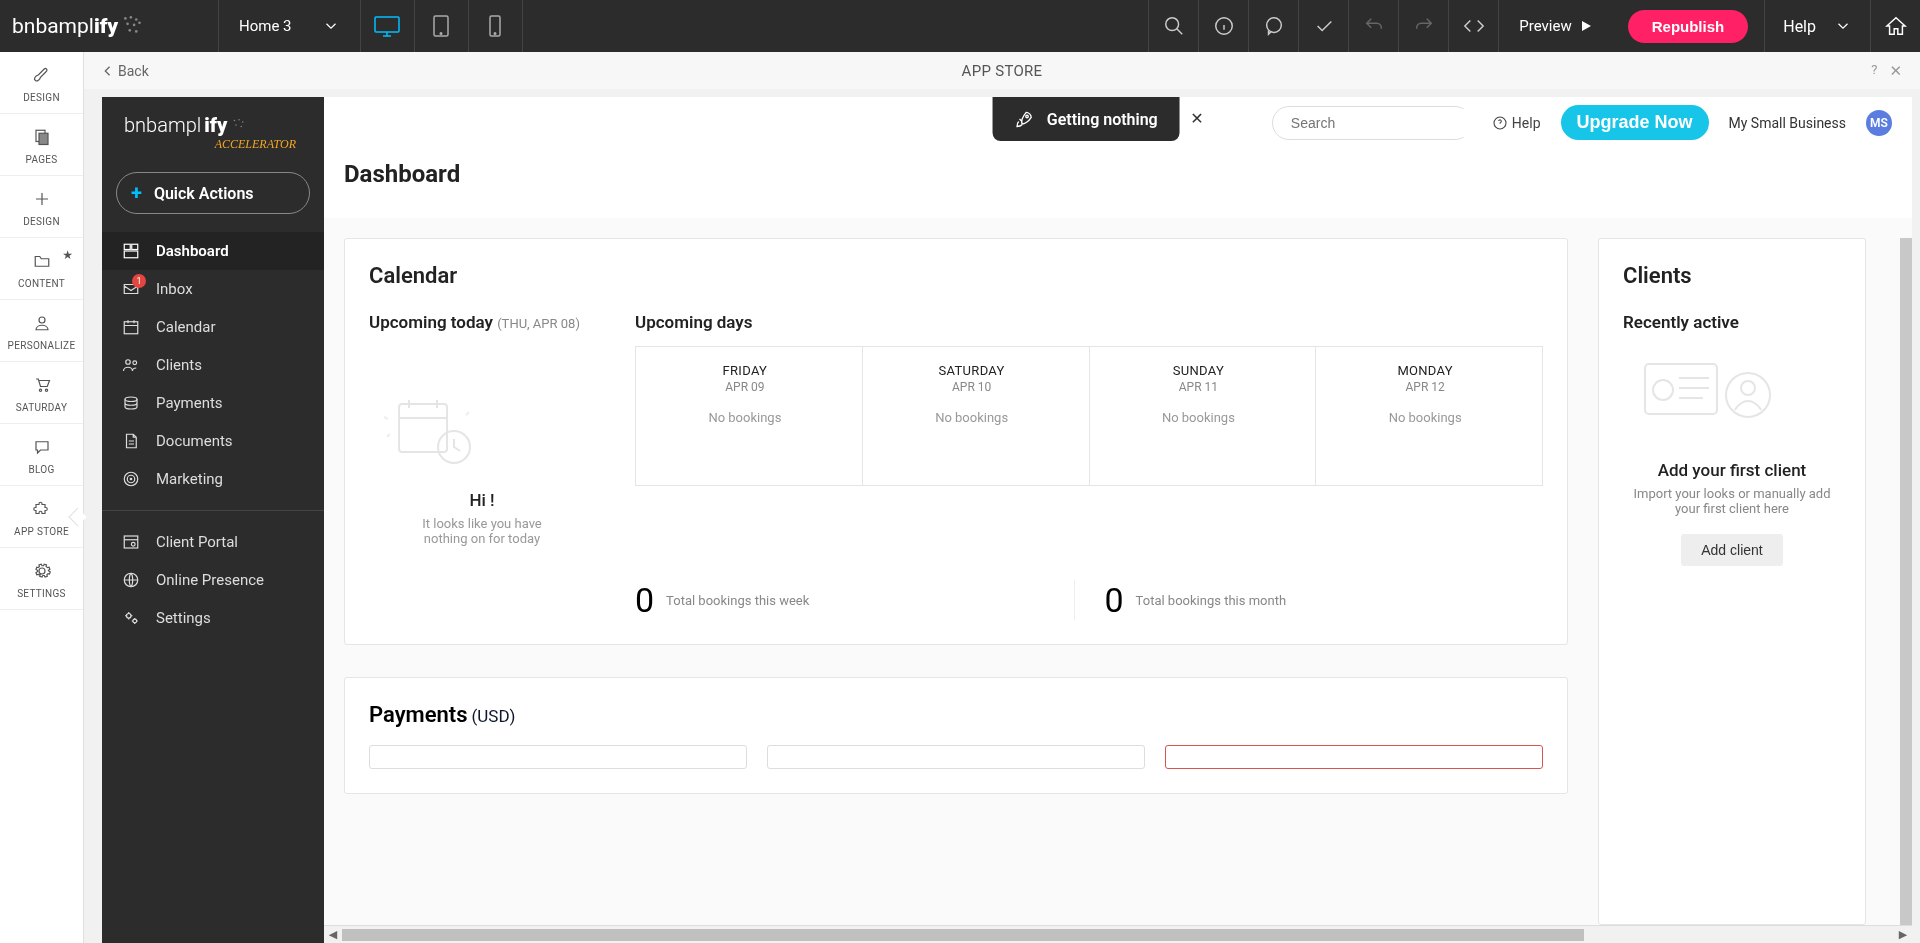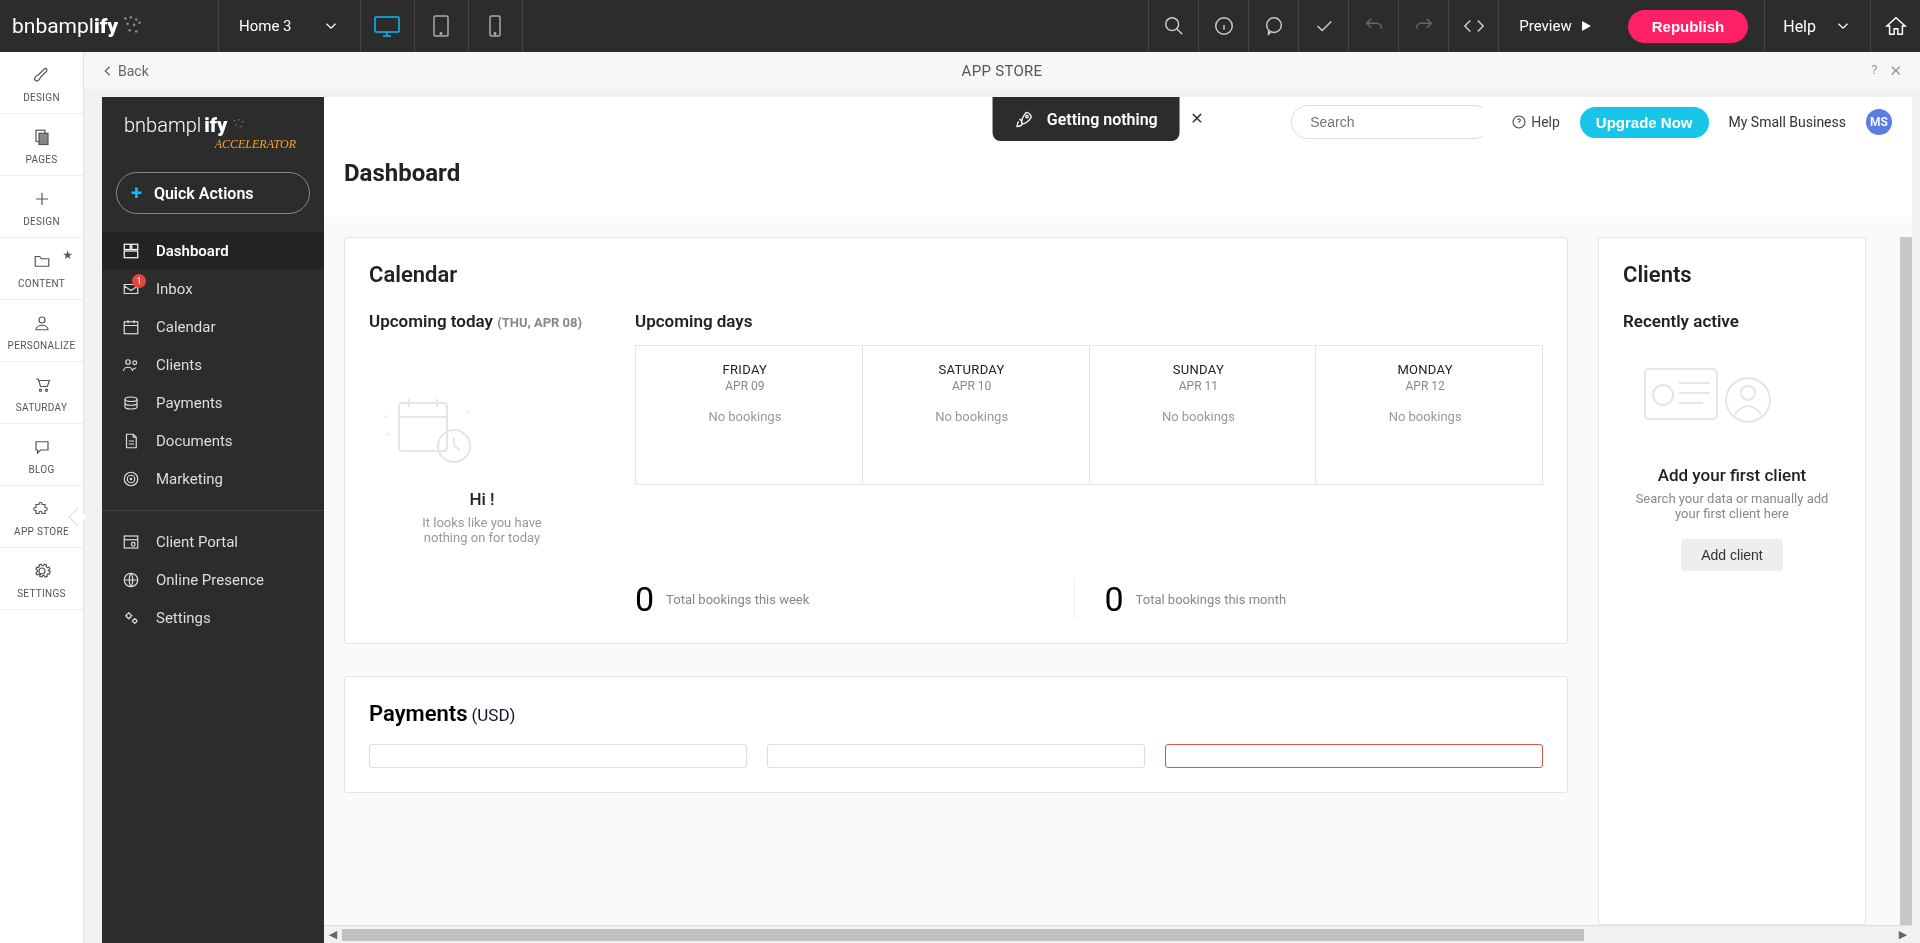--- a/index.html
+++ b/index.html
@@ -55,35 +55,35 @@
 .app-divider { height: 1px; background: #444; margin: 12px 0; }
 .badge-1 { position: absolute; top: -6px; right: -4px; background: #e2463f; color: #fff; font-size: 9px; width: 14px; height: 14px; border-radius: 50%; display:flex; align-items:center; justify-content:center;}
 
 .app-main { flex: 1; background: #fff; display: flex; flex-direction: column; overflow: hidden;}
 .app-topbar { display: flex; align-items: center; gap: 20px; padding: 8px 20px 0 0; position: relative; justify-content: flex-end;}
 .getting-started-tab { background: #2c2c2c; color: #fff; display: flex; align-items: center; gap: 12px; padding: 12px 22px; border-radius: 0 0 8px 8px; position: absolute; left: 48%; transform: translateX(-50%); top: 0;}
 .gs-close { margin-left: 10px; color: #333; background: transparent; position: absolute; left: calc(48% + 94px); top: 12px; cursor: pointer; font-size: 16px;}
 .search-box { display: flex; align-items: center; border: 1px solid #ddd; border-radius: 20px; padding: 2px 12px; width: 200px; }
 .search-box input { border: none; outline: none; flex: 1; font-size: 14px; padding: 6px;}
 .help2 { display: flex; align-items: center; gap: 4px; color: #444; font-size: 14px; cursor: pointer;}
-.upgrade-btn { background: #17c5e9; color: #fff; border: none; padding: 7px 16px; border-radius: 18px; font-weight: 600; font-size: 15px; cursor: pointer;}
+.upgrade-btn { background: #17c5e9; color: #fff; border: none; padding: 7px 16px; border-radius: 18px; font-weight: 600; font-size: 18px; cursor: pointer;}
 .biz-name { font-size: 14px; color: #333; }
 .avatar { width: 26px; height: 26px; border-radius: 50%; background: #5b7de0; color: #fff; display: flex; align-items: center; justify-content: center; font-size: 12px; font-weight: 600;}
 
 .dash-title { font-size: 24px; font-weight: 700; padding: 20px 0 30px 20px; color: #222; }
 
 .dash-body { flex: 1; overflow: auto; background: #fafafa; padding: 20px 0 0 20px; display: flex; gap: 30px;}
 .panel { background: #fff; border: 1px solid #e5e5e5; border-radius: 3px; padding: 24px;}
 .calendar-panel { flex: 1; }
 .clients-panel { width: 268px; }
 .sec-title { font-size: 22px; font-weight: 600; color: #222; margin-bottom: 24px;}
 .cal-row { display: flex; gap: 40px;}
 .today-col { width: 226px; }
 .subhead { font-size: 17px; font-weight: 600; color: #222; }
-.subhead .muted { font-size: 13px; color: #888; font-weight: 700;}
+.subhead .muted { font-size: 13px; color: #888; font-weight: 400;}
 .empty-cal { text-align: center; color: #888; margin-top: 60px;}
 .empty-cal .hi { color: #222; font-size: 17px; margin-top: 18px; font-weight: 500;}
 .empty-cal .txt { font-size: 13px; margin-top: 6px; color: #999;}
 .days-row { display: flex; border: 1px solid #e5e5e5; margin-top: 14px;}
 .day-cell { flex: 1; text-align: center; padding: 16px 16px 60px 8px; border-right: 1px solid #e5e5e5;}
 .day-cell:last-child { border-right: none;}
 .day-cell .dow { font-size: 13px; color: #222; letter-spacing: 0.3px;}
 .day-cell .date { font-size: 12px; color: #888; margin-top: 2px;}
 .day-cell .nb { font-size: 13px; color: #999; margin-top: 16px;}
 .stats-row { display: flex; margin-top: 34px; padding-left: 266px;}
@@ -511,32 +511,32 @@
               <div class="pay-boxes">
                 <div class="pay-box"></div>
                 <div class="pay-box"></div>
                 <div class="pay-box red"></div>
               </div>
             </div>
           </div>
 
           <div class="panel clients-panel">
             <div class="sec-title">Clients</div>
-            <div class="subhead" style="margin-bottom:24px;">Recently active</div>
+            <div class="subhead" style="margin-bottom:18px;">Recently active</div>
             <div class="clients-empty">
               <svg width="160" height="90" viewBox="0 0 160 90" stroke="#e5e5e5" fill="none" stroke-width="2">
                 <rect x="22" y="14" width="72" height="50" rx="4"></rect>
                   <circle cx="40" cy="40" r="10"></circle>
                   <path d="M56 28h30M56 38h30M56 48h24"></path>
                 <circle cx="125" cy="45" r="22"></circle>
                   <circle cx="125" cy="38" r="7"></circle>
                   <path d="M112 60c3-6 9-9 13-9s10 3 13 9"></path>
               </svg>
               <h4>Add your first client</h4>
-              <p><span>Search your data or manually add</span><br><span>your first client here</span></p>
+              <p><span>Import your looks or manually add</span><br><span>your first client here</span></p>
               <button class="add-client-btn">Add client</button>
             </div>
           </div>
 
           <div style="width:12px; background:#c8c8c8; margin-left:4px;"></div>
         </div>
 
         <div class="hscroll">
           <div class="arrow">◀</div>
           <div class="track">

